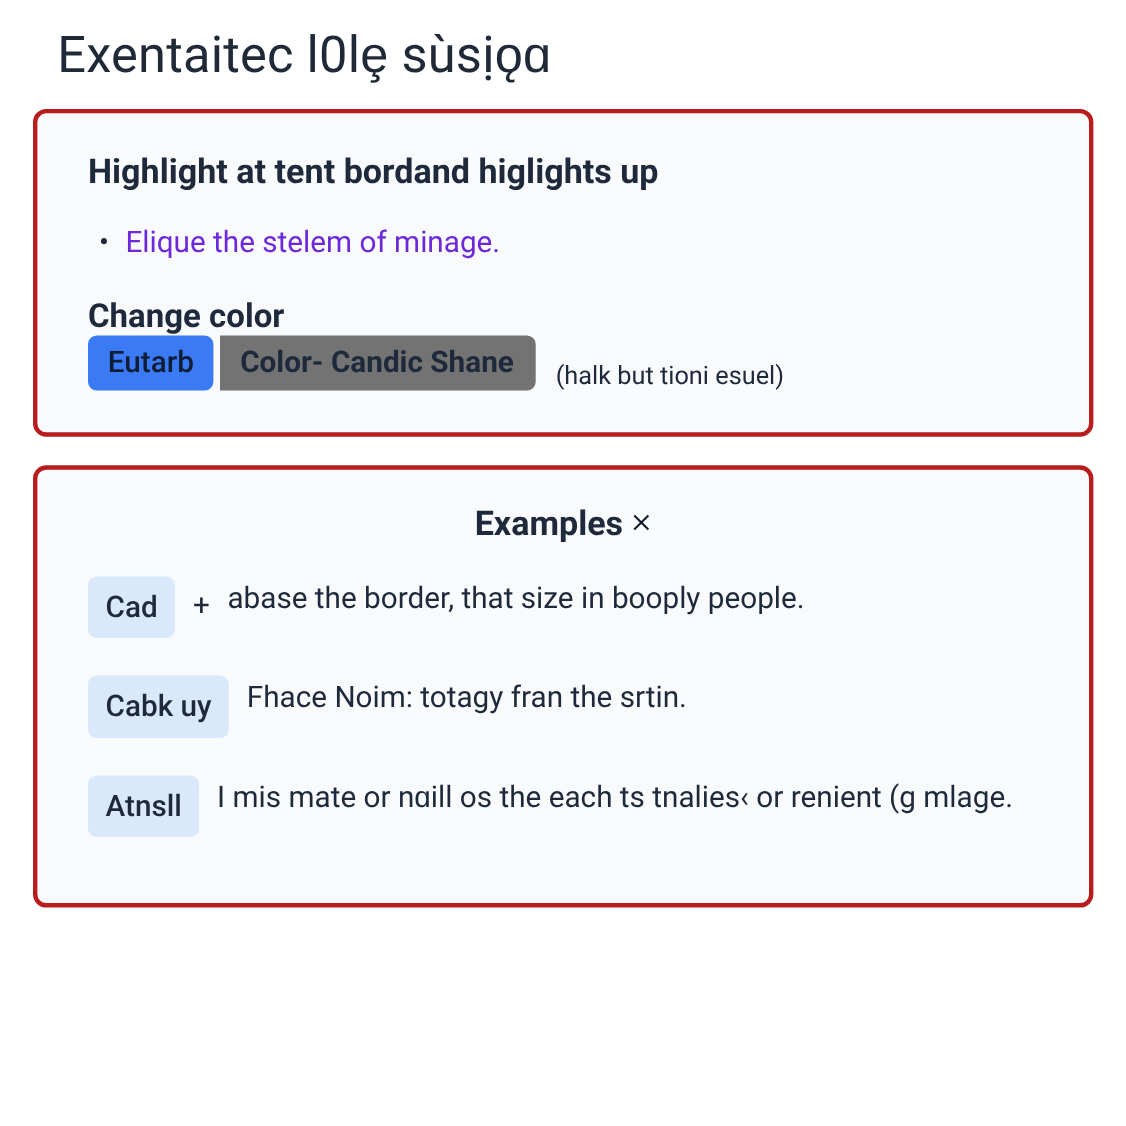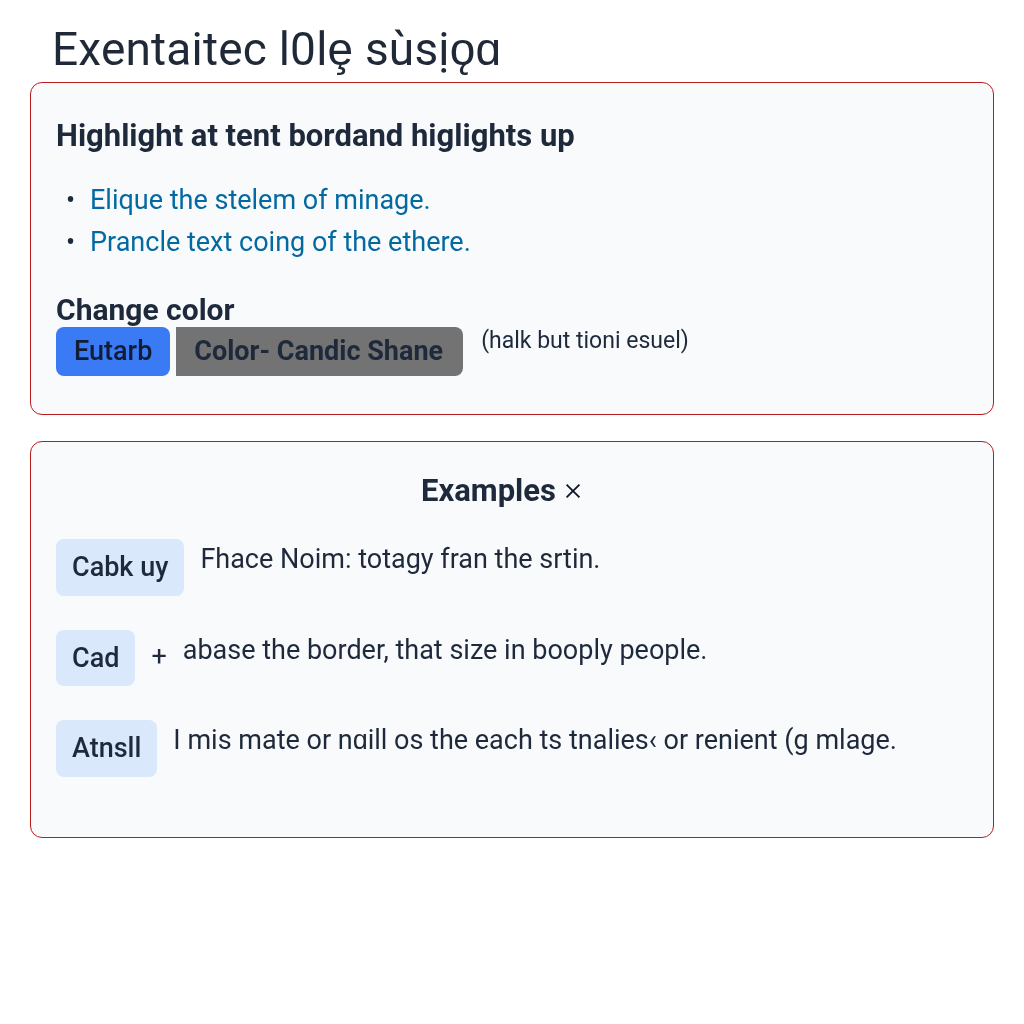--- a/index.html
+++ b/index.html
@@ -12,27 +12,27 @@
     overflow: hidden;
   }
   .page {
     padding: 22px 30px 30px 30px;
   }
   .page-title {
     font-size: 46px;
     font-weight: 400;
     color: #1f2937;
     letter-spacing: 0.2px;
-    margin: 0 0 6px 22px;
+    margin: 0 0 22px 22px;
   }
   .card {
     background: #f8fafc;
-    border: 1px solid #b91c1c;
+    border: 4px solid #b91c1c;
     border-radius: 12px;
-    padding: 34px 38px 38px 25px;
+    padding: 34px 38px 38px 46px;
     margin-bottom: 26px;
   }
   .card h2 {
     font-size: 31px;
     font-weight: 700;
     color: #1e293b;
     margin-bottom: 26px;
   }
   .card h3 {
     font-size: 30px;
@@ -40,37 +40,37 @@
     color: #1e293b;
     margin-top: 28px;
   }
   .bullets {
     list-style: none;
     padding-left: 6px;
     margin-bottom: 10px;
   }
   .bullets li {
     font-size: 27px;
-    color: #0369a1;
+    color: #6d28d9;
     line-height: 1.55;
     position: relative;
     padding-left: 28px;
   }
   .bullets li::before {
     content: "•";
     position: absolute;
     left: 4px;
     top: 0;
     color: #1e293b;
     font-size: 27px;
     line-height: 1.55;
   }
   .chip-row {
     display: flex;
-    align-items: flex-start;
+    align-items: flex-end;
     gap: 0;
     flex-wrap: wrap;
   }
   .chip {
     display: inline-flex;
     align-items: center;
     font-size: 27px;
     padding: 10px 18px;
     border-radius: 8px;
     line-height: 1.1;
@@ -162,21 +162,20 @@
 
 <div class="page">
 
   <h1 class="page-title">Exentaitec l0lȩ sùsịǫɑ</h1>
 
   <section class="card">
     <h2>Highlight at tent bordand higlights up</h2>
 
     <ul class="bullets">
       <li>Elique the stelem of minage.</li>
-      <li>Prancle text coing of the ethere.</li>
     </ul>
 
     <h3>Change color</h3>
 
     <div class="chip-row">
       <span class="chip primary">Eutarb</span>
         <span class="chip-join"></span>
         <span class="chip secondary">Color- Candic Shane</span>
       <span class="chip-note">(halk but tioni esuel)</span>
     </div>
@@ -187,30 +186,30 @@
       <h2>Examples</h2>
       <button class="close-btn" aria-label="close">
         <svg viewBox="0 0 24 24" fill="none" stroke="currentColor" stroke-width="2">
           <line x1="5" y1="5" x2="19" y2="19"></line>
           <line x1="19" y1="5" x2="5" y2="19"></line>
         </svg>
       </button>
     </div>
 
     <div class="example-row">
-      <span class="example-tag">Cabk uy</span>
-      <span class="example-text">Fhace Noim: totagy fran the srtin.</span>
-    </div>
-
-    <div class="example-row">
       <span class="example-tag">Cad</span>
       <span class="example-plus">+</span>
       <span class="example-text">abase the border, that size in booply people.</span>
     </div>
 
+    <div class="example-row">
+      <span class="example-tag">Cabk uy</span>
+      <span class="example-text">Fhace Noim: totagy fran the srtin.</span>
+    </div>
+
     <div class="example-row wraps">
       <span class="example-tag">Atnsll</span>
       <span class="example-text">I mis mate or nɑill os the each ts tnalies‹ or renient  (g mlage.</span>
     </div>
 
   </section>
 
 </div>
 
 </body></html>

